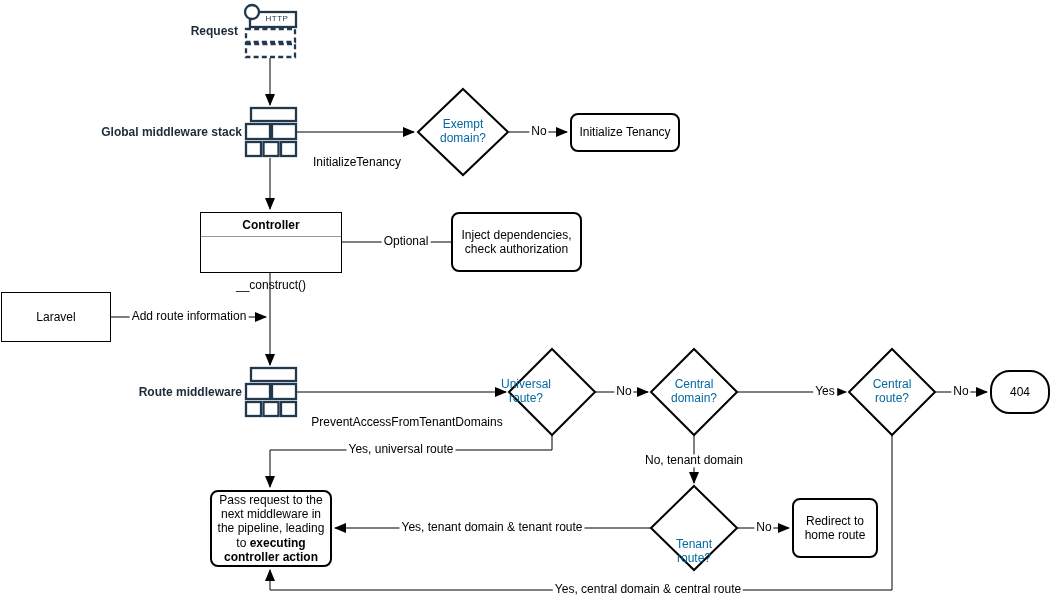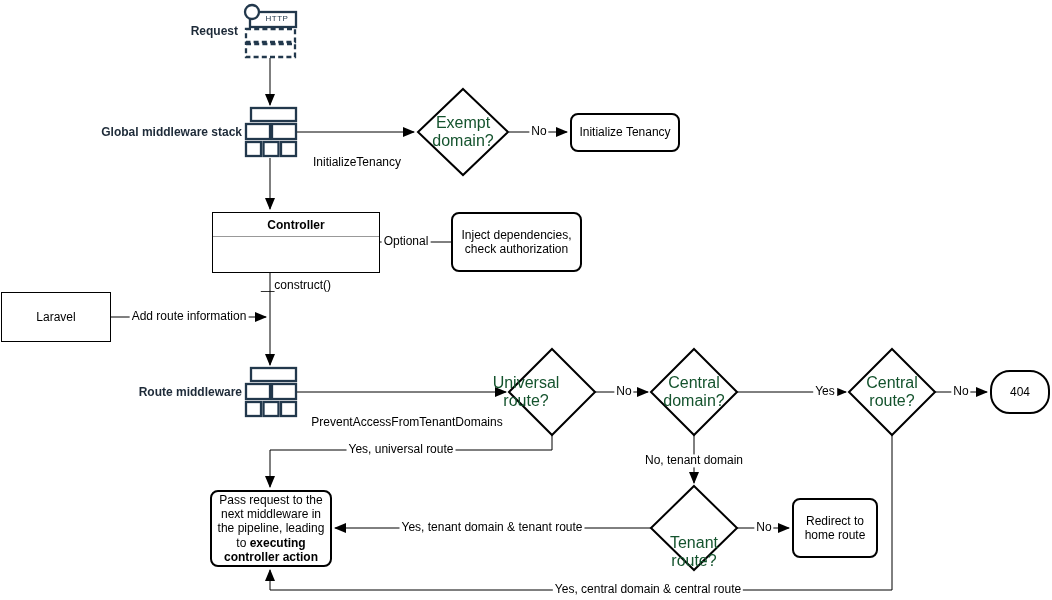--- a/index.html
+++ b/index.html
@@ -46,21 +46,21 @@
   }
   .umlbox .uml-header{
     flex:0 0 23px;display:flex;align-items:center;justify-content:center;
     font-weight:bold;border-bottom:1px solid #999;
   }
   .umlbox .uml-body{
     flex:1;display:flex;align-items:center;justify-content:center;
   }
   .diamond-text{
     position:absolute;display:flex;align-items:center;justify-content:center;
-    text-align:center;font-size:16px;line-height:1.15;color:#14532d;
+    text-align:center;font-size:12px;line-height:1.15;color:#0369a1;
     white-space:pre-line;pointer-events:none;
   }
   .icon-caption{
     position:absolute;font-size:8px;letter-spacing:0.5px;
     color:var(--icon-stroke);text-align:center;
   }
   .wires line,.wires polyline{stroke:var(--shape-border);stroke-width:1;fill:none;}
   .wires polygon.diamond{stroke:var(--shape-border);stroke-width:2;fill:#fff;}
   .wires .icon-shape{stroke:var(--icon-stroke);stroke-width:2.3;fill:#fff;}
   .pass-inner{width:112px;}
@@ -139,21 +139,21 @@
 route?</div>
   <div class="diamond-text" style="left:649px;top:370px;width:90px;height:44px;">Central
 domain?</div>
   <div class="diamond-text" style="left:847px;top:370px;width:90px;height:44px;">Central
 route?</div>
   <div class="diamond-text" style="left:649px;top:506px;width:90px;height:44px;margin-top:24px;">Tenant
 route?</div>
 
   <div class="rbox" style="left:570px;top:113px;width:110px;height:39px;">Initialize Tenancy</div>
 
-  <div class="umlbox" style="left:212px;top:212px;width:168px;height:61px;gap:41px;">
+  <div class="umlbox" style="left:200px;top:212px;width:142px;height:61px;gap:41px;">
     <div class="uml-header">Controller</div>
     <div class="uml-body">__construct()</div>
   </div>
 
   <div class="rbox" style="left:451px;top:212px;width:131px;height:60px;">Inject dependencies,
 check authorization</div>
 
   <div class="plainbox" style="left:1px;top:292px;width:110px;height:50px;">Laravel</div>
 
   <div class="rbox" style="left:990px;top:370px;width:60px;height:44px;border-radius:20px;">404</div>

